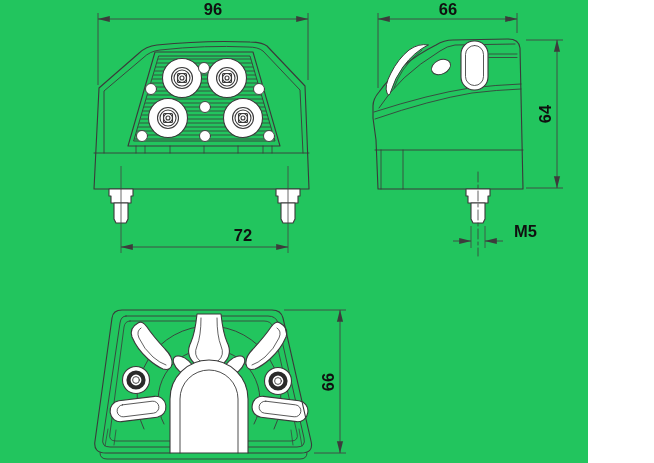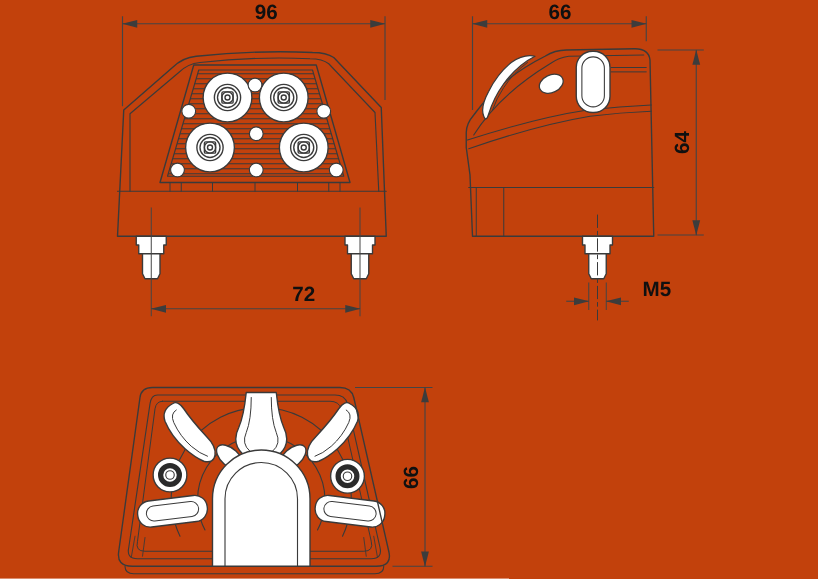--- a/index.html
+++ b/index.html
@@ -1,16 +1,16 @@
 <!DOCTYPE html>
 <html><head>
 <meta charset="utf-8">
 <style>
   html,body{margin:0;padding:0;background:#fff;}
-  #stage{position:relative;width:654px;height:463px;background:#c2410c;overflow:hidden;
+  #stage{position:relative;width:588px;height:463px;background:#22c55e;overflow:hidden;
          font-family:"Liberation Sans", sans-serif;}
   svg{position:absolute;left:0;top:0;}
   .dim-label{font-family:"Liberation Sans", sans-serif;font-size:16.5px;font-weight:bold;}
 </style>
 </head>
 <body>
 
 <div id="stage">
 <svg width="654" height="463" viewBox="0 0 654 463">
   <defs>

